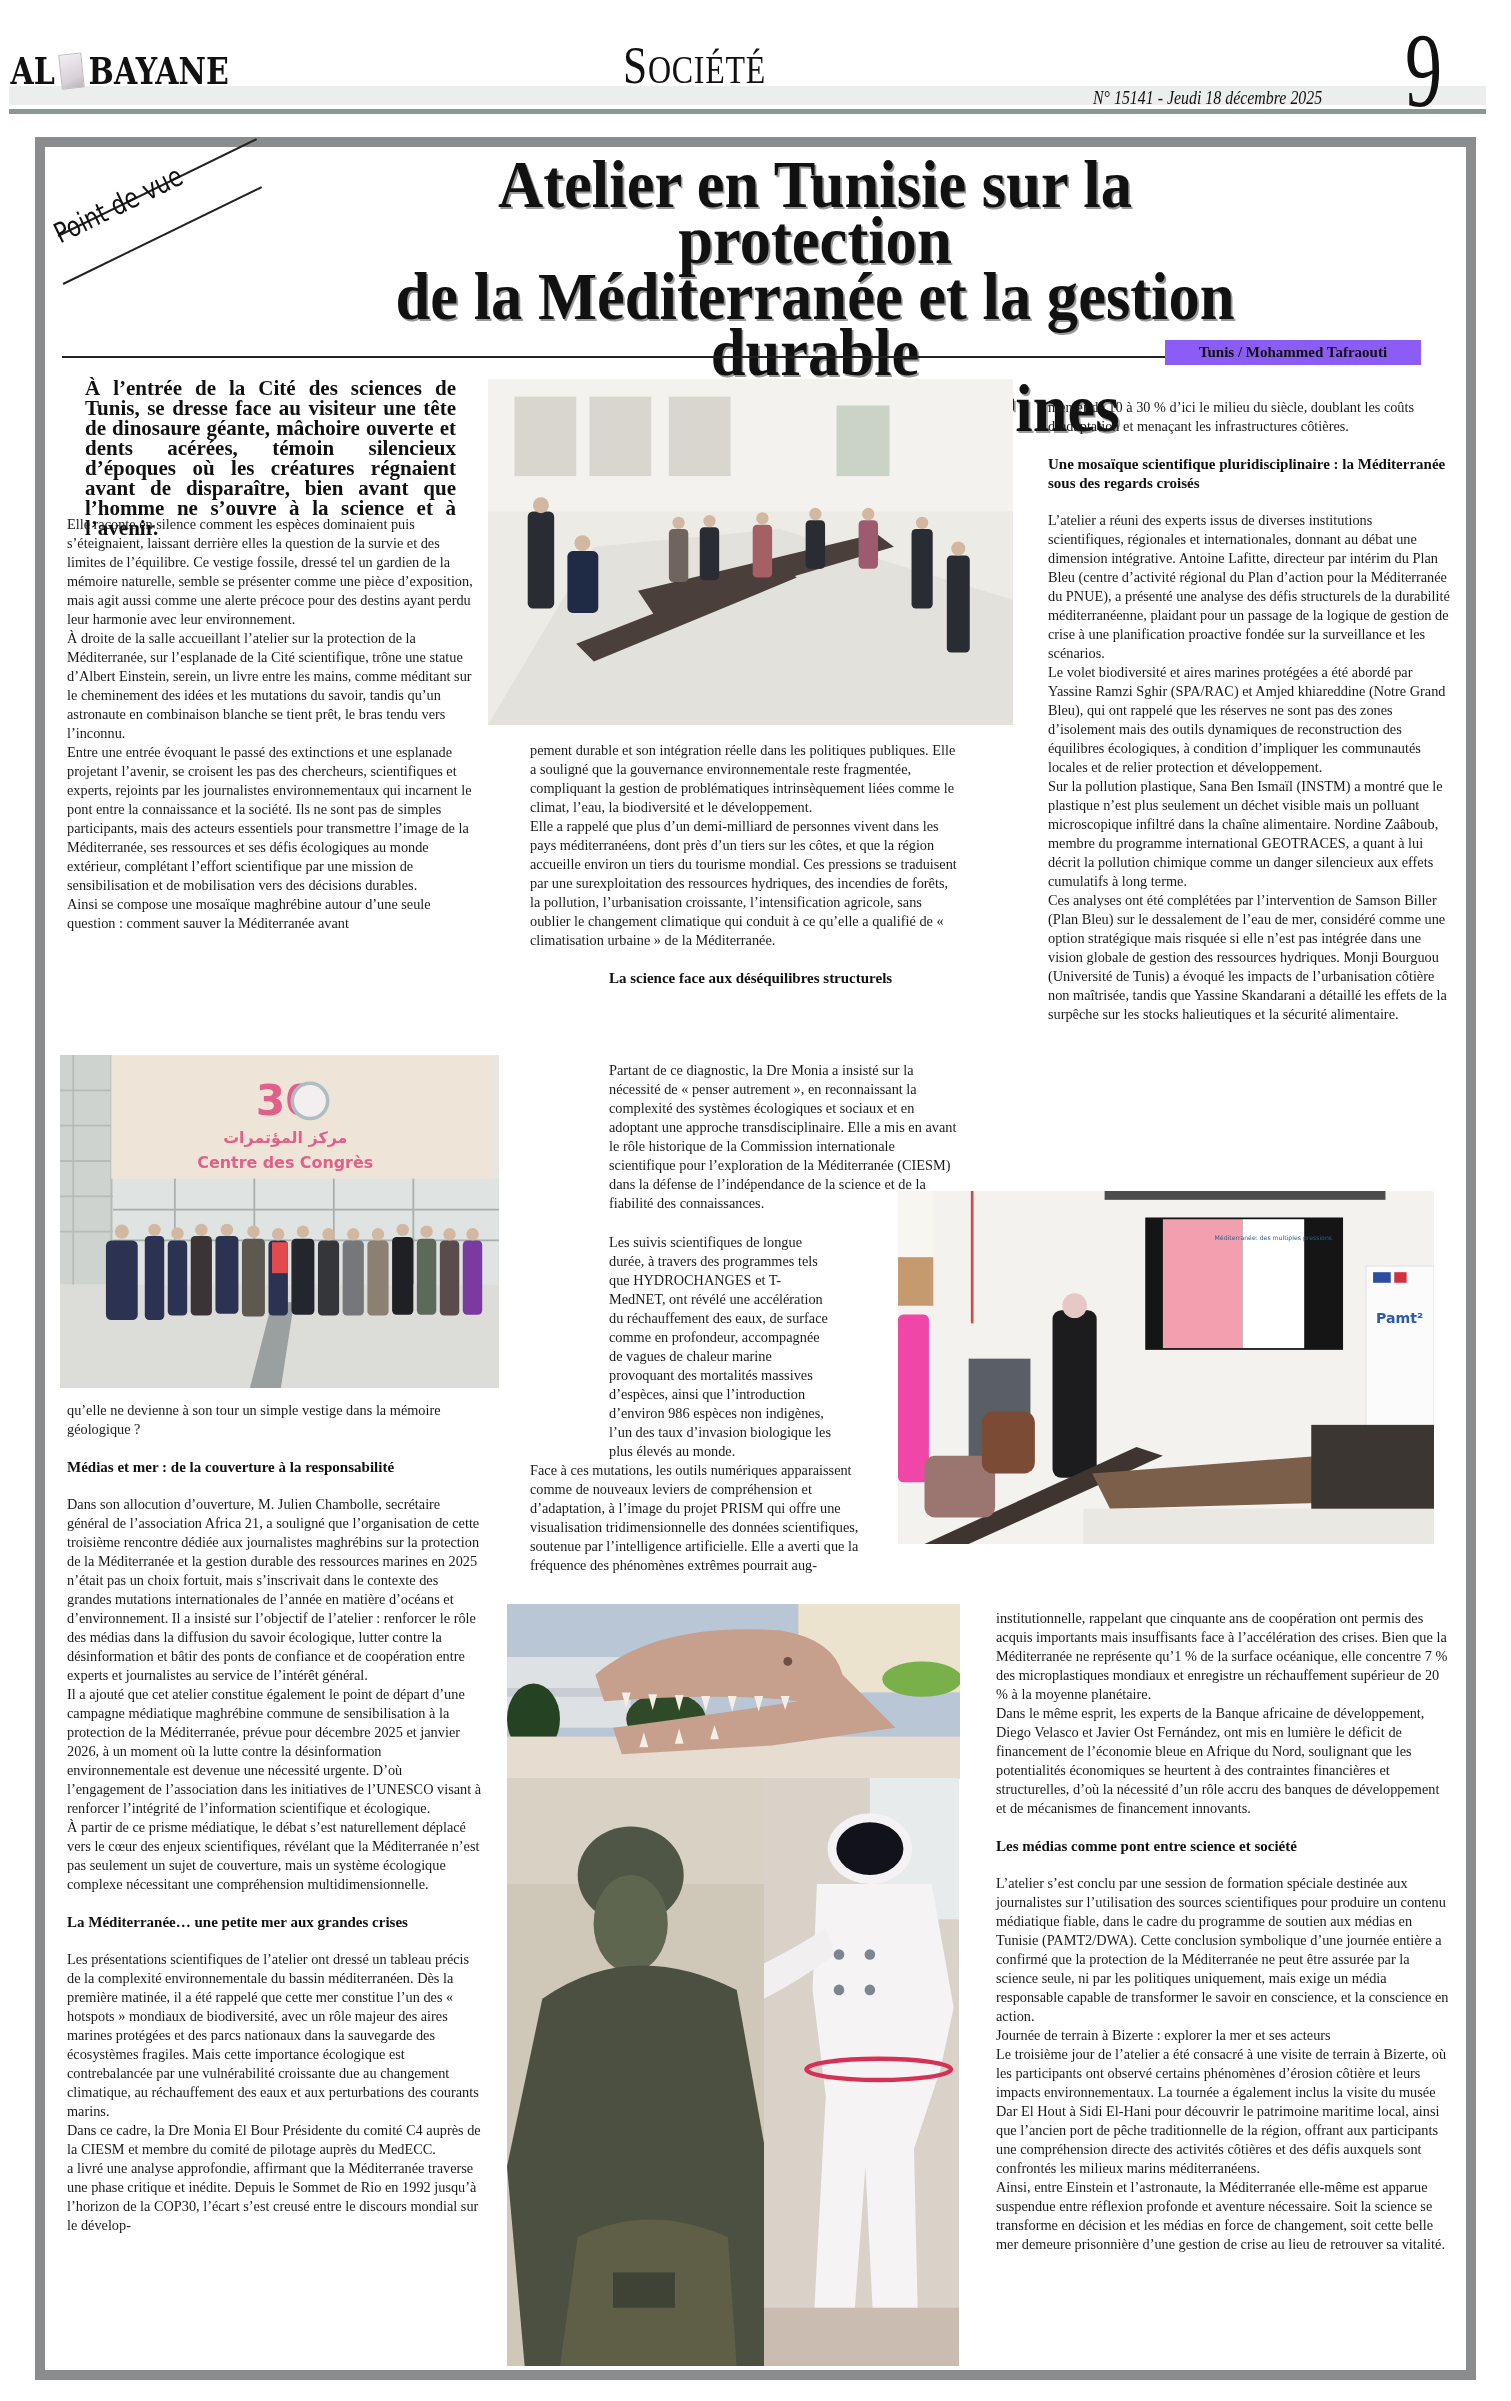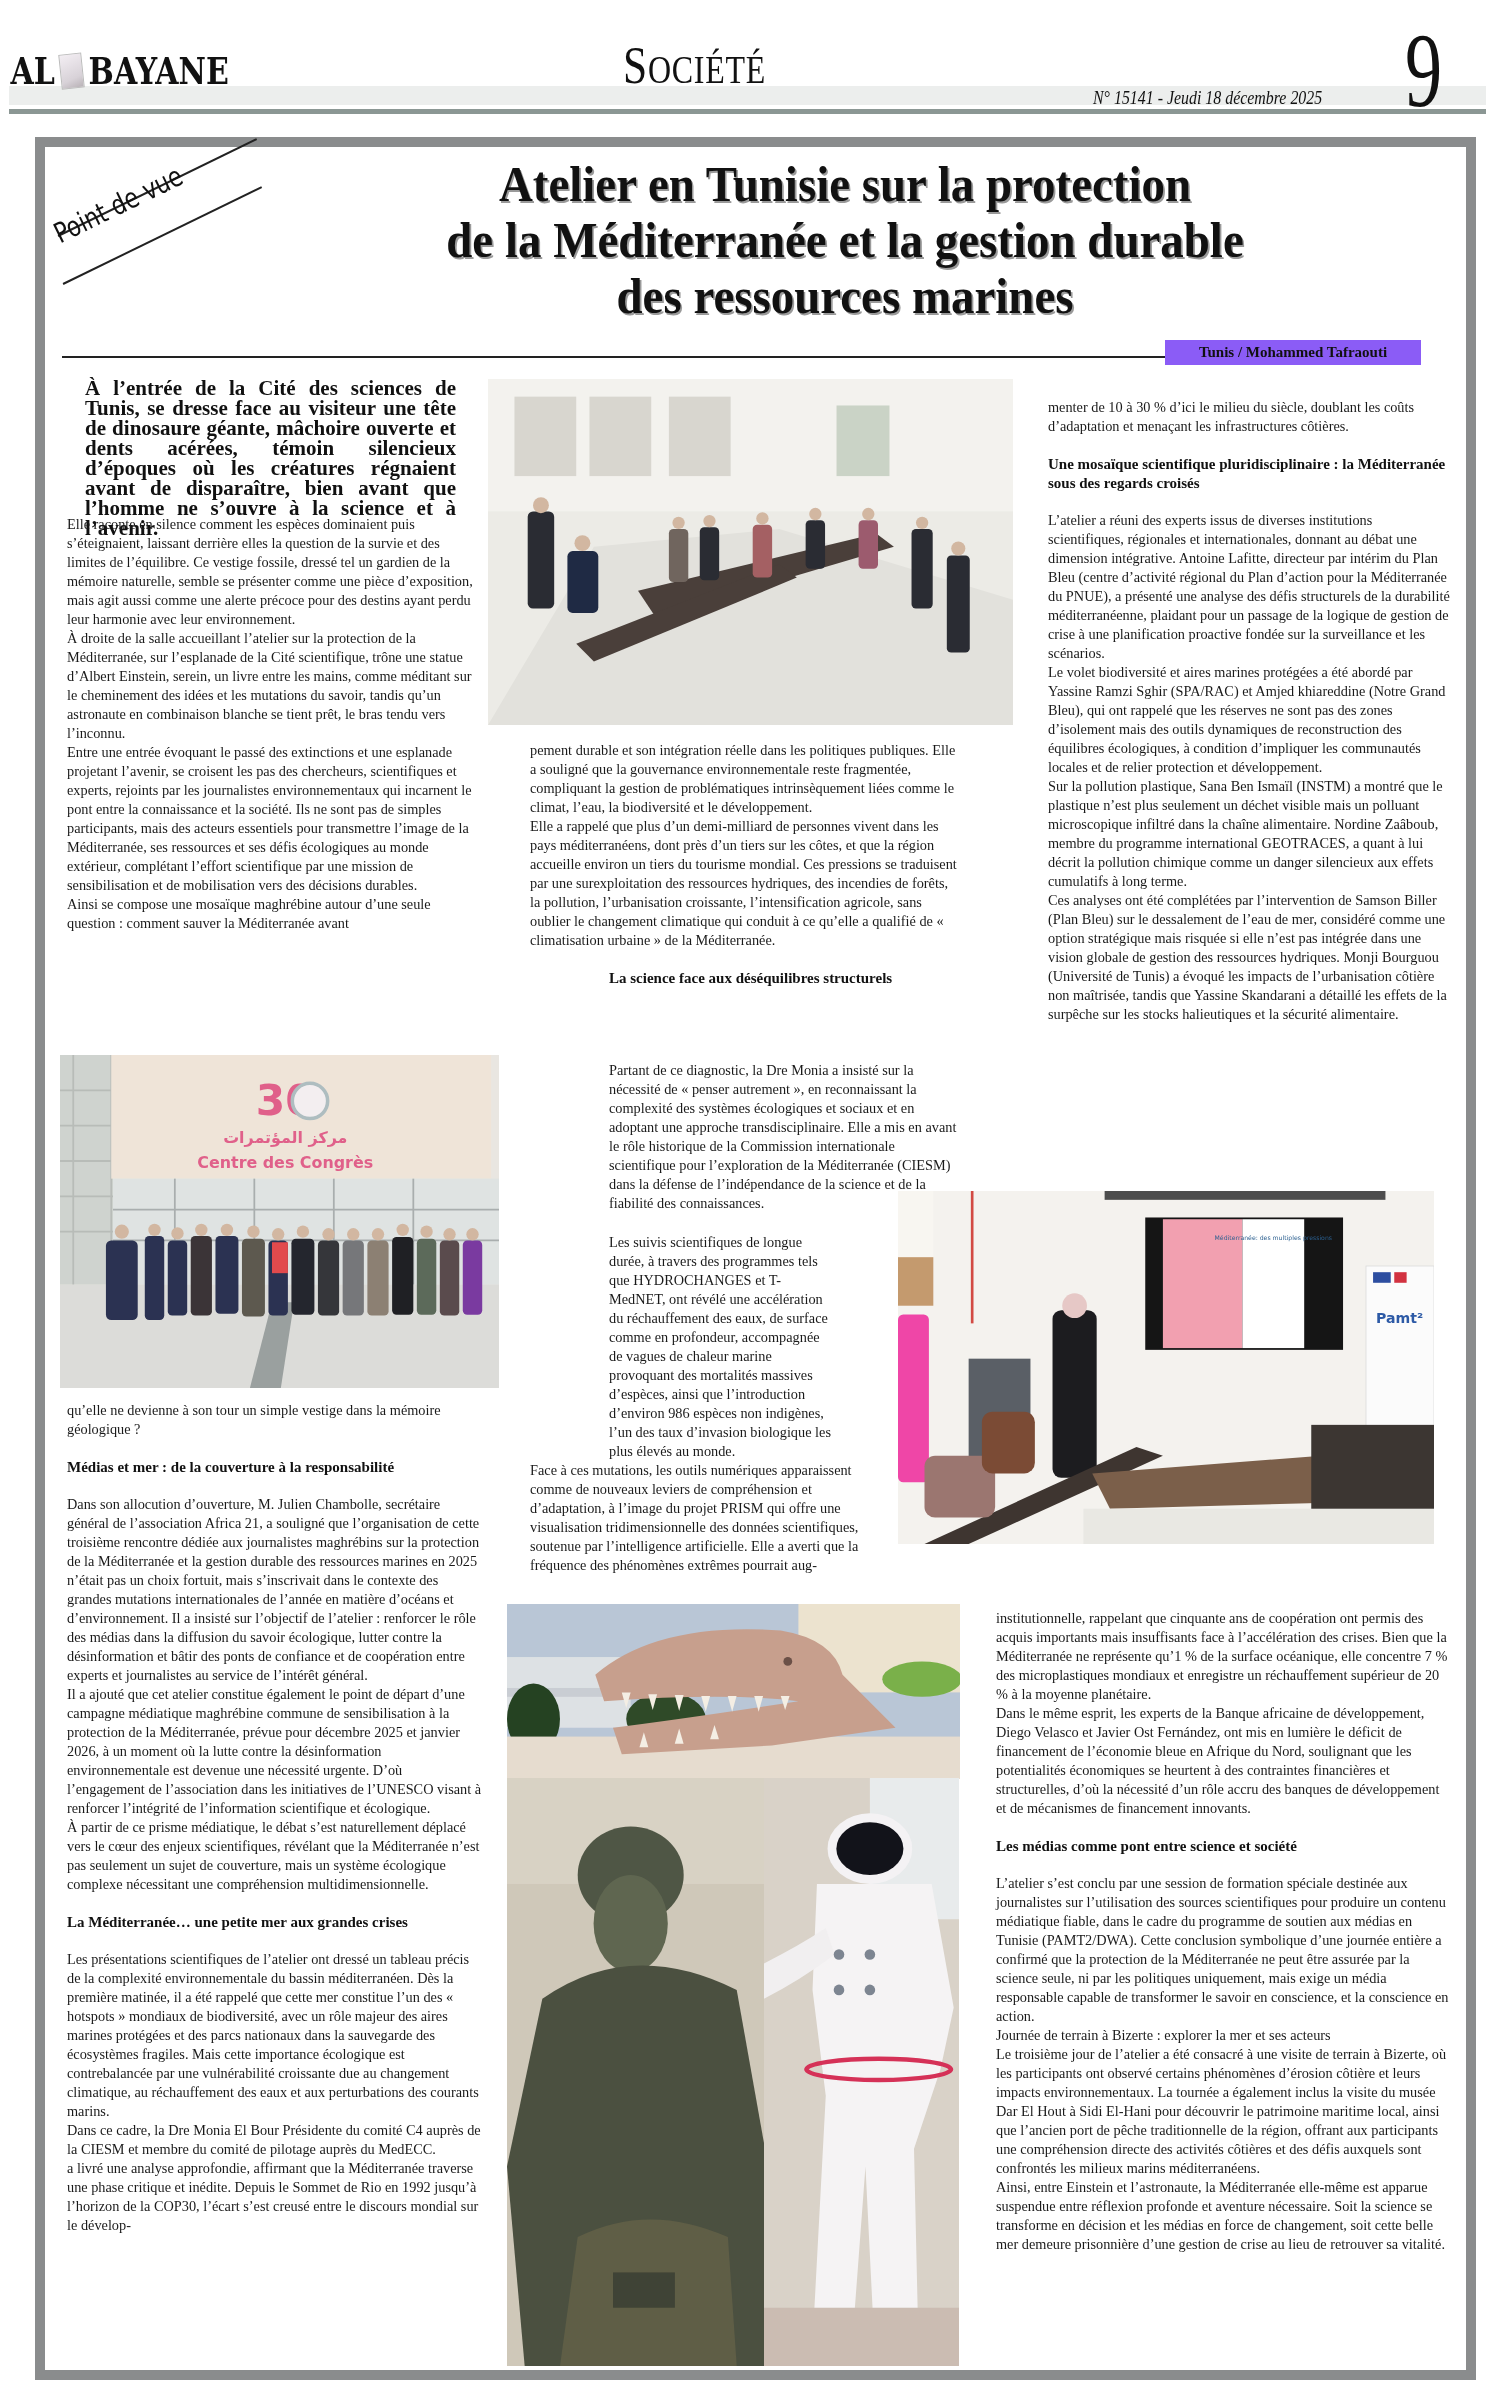--- a/index.html
+++ b/index.html
@@ -19,21 +19,21 @@
   
   .frame { position: absolute; left: 35px; top: 137px; width: 1441px; height: 2243px; border: 10.6px solid #8a8c8d; border-top-width: 10.6px; border-bottom-width: 10.6px; }
 
   
   .kicker { position: absolute; left: 51px; top: 166px; width: 221px; height: 106px; }
   .kicker .line1, .kicker .line2 { position: absolute; height: 1.8px; background: #222; width: 221px; transform: rotate(-26deg); transform-origin: left center; }
   .kicker .line1 { left: 7px; top: 69px; }
   .kicker .line2 { left: 12.4px; top: 117px; }
   .kicker .txt { position: absolute; left: 12.4px; top: 51px; font-family: "DejaVu Sans", sans-serif; font-size: 28px; color: #111; transform: rotate(-26deg) scaleX(0.8); transform-origin: left bottom; white-space: nowrap; }
 
-  .title { position: absolute; left: 351px; top: 156px; width: 988px; text-align: center; font-family: "Liberation Serif", serif; font-weight: bold; font-size: 51px; line-height: 56px; color: #111; text-shadow: 1.8px 1.8px 0 #9a9a9a; }
+  .title { position: absolute; left: 321px; top: 156px; width: 988px; text-align: center; font-family: "Liberation Serif", serif; font-weight: bold; font-size: 68px; line-height: 56px; color: #111; text-shadow: 1.8px 1.8px 0 #9a9a9a; }
   .title .t { display: block; transform: scaleX(0.92); }
 
   .byline-rule { position: absolute; left: 62px; top: 356px; width: 1103px; height: 1.8px; background: #222; }
   .byline { position: absolute; left: 1165px; top: 340px; width: 256px; height: 25px; background: #8b5cf6; font-family: "Liberation Serif", serif; font-weight: bold; font-size: 15px; line-height: 25px; text-align: center; color: #111; transform: scaleX(1); }
 
   
   .col { position: absolute; font-size: 14.3px; line-height: 19px; text-align: left; color: #1a1a1a; }
   .col p { margin: 0; }
   .col .gap { height: 18.5px; }
   .col h3 { font-size: 15px; line-height: 19px; font-weight: bold; color: #111; }

